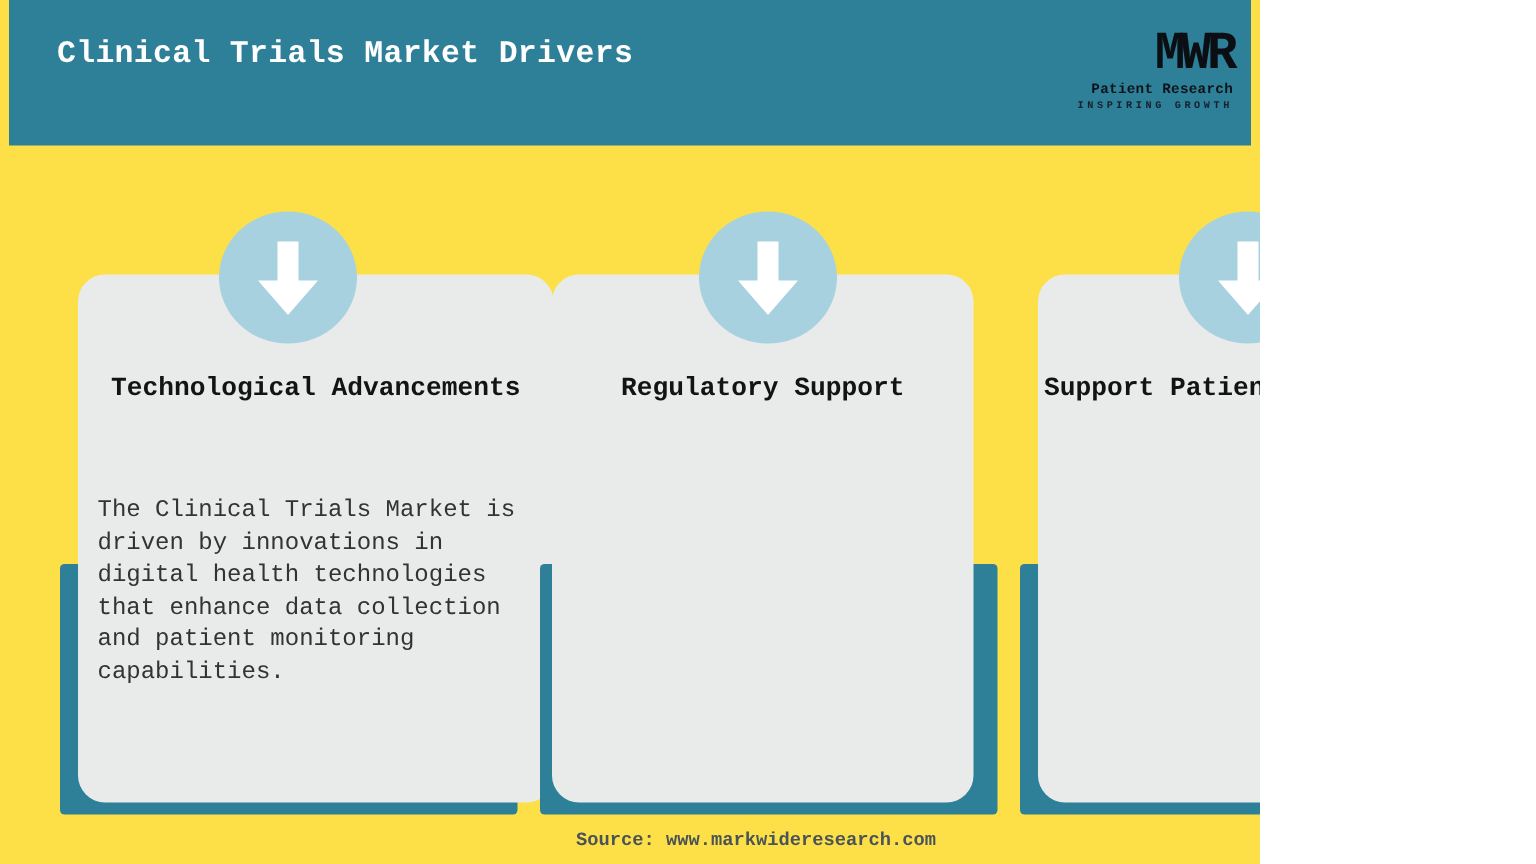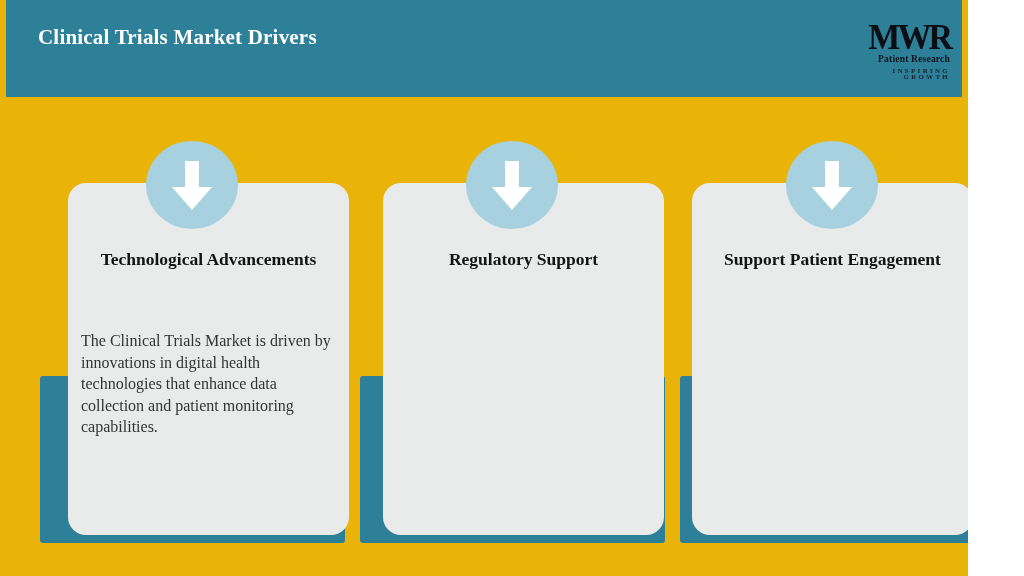--- a/index.html
+++ b/index.html
@@ -1,18 +1,18 @@
 <!DOCTYPE html>
 <html><head>
 <meta charset="utf-8">
 <style>
   html,body { margin:0; padding:0; background:#ffffff; }
   .page {
-    position:relative; width:968px; height:576px; overflow:hidden;
-    background:#eab308; font-family:Liberation Serif, serif;
+    position:relative; width:840px; height:576px; overflow:hidden;
+    background:#fde047; font-family:Liberation Mono, monospace;
   }
 
   
   .header-bar {
     position:absolute; left:6px; right:6px; top:0; height:97px;
     background:#2E7F98;
   }
   .page-title {
     position:absolute; left:32px; top:25px; margin:0;
     font-size:21px; font-weight:700; color:#ffffff; letter-spacing:.2px;
@@ -33,21 +33,21 @@
     position:absolute; top:376px; height:167px; width:305px;
     background:#2E7F98; border-radius:3px;
   }
   .tray-1 { left:40px; } .tray-2 { left:360px; } .tray-3 { left:680px; }
 
   
   .card {
     position:absolute; top:183px; height:352px; width:281px;
     background:#E9EBEB; border-radius:18px;
   }
-  .card-1 { left:68px; } .card-2 { left:383px; } .card-3 { left:692px; }
+  .card-1 { left:52px;padding-left:36px; } .card-2 { left:368px; } .card-3 { left:692px; }
   .driver-title {
     position:absolute; top:66px; left:0; right:0; margin:0;
     text-align:center; font-size:17.5px; font-weight:700; color:#131313;
   }
   .driver-description {
     position:absolute; top:147px; left:13px; right:11px; margin:0;
     font-size:16px; line-height:21.5px; color:#333333;
   }
 
   
@@ -113,14 +113,15 @@
     <h2 class="driver-title">Support Patient Engagement</h2>
   </section>
   <div class="badge badge-3">
     <span>
       <svg width="44" height="56" viewBox="0 0 44 56">
         <path d="M15 3 h14 v26 h13 L22 52 L2 29 h13 Z" fill="#ffffff"></path>
       </svg>
     </span>
   </div>
 
+  <div class="source-line">Source: www.markwideresearch.com</div>
 
 </div>
 
 </body></html>

